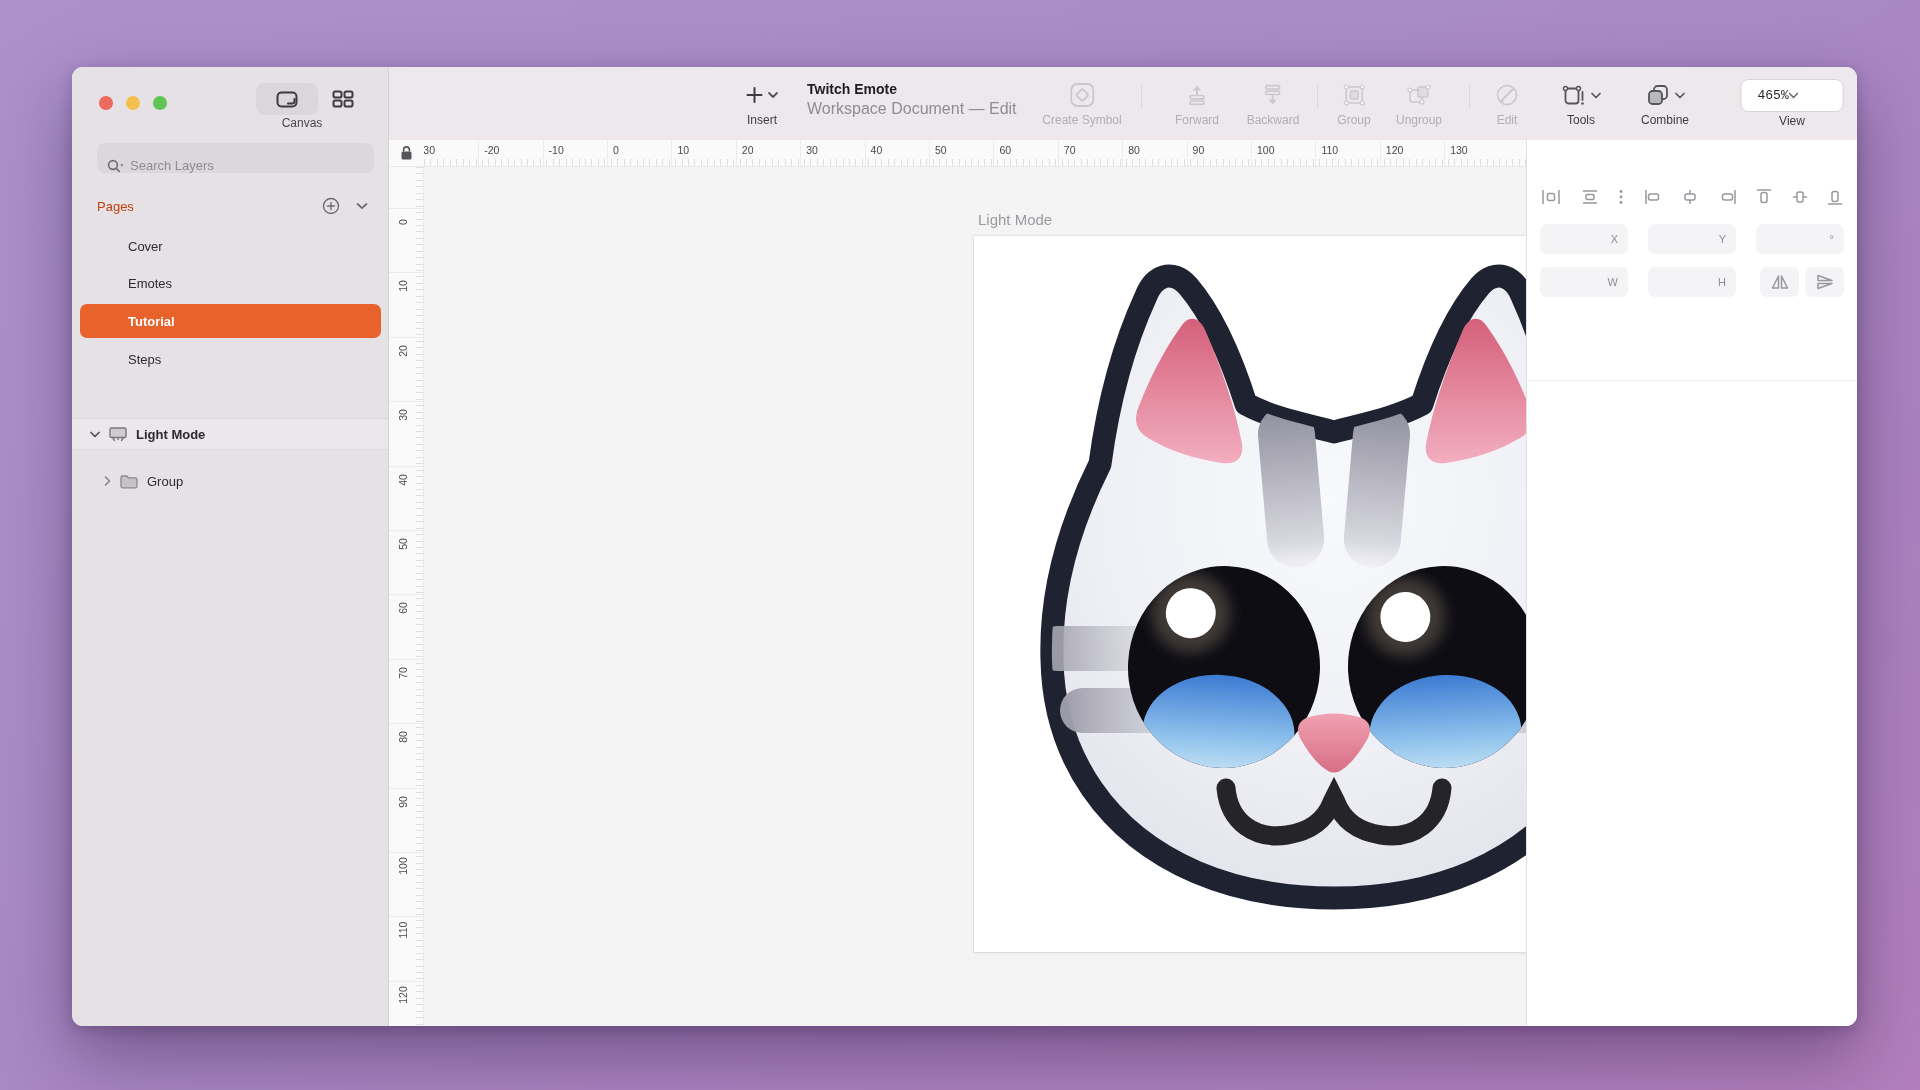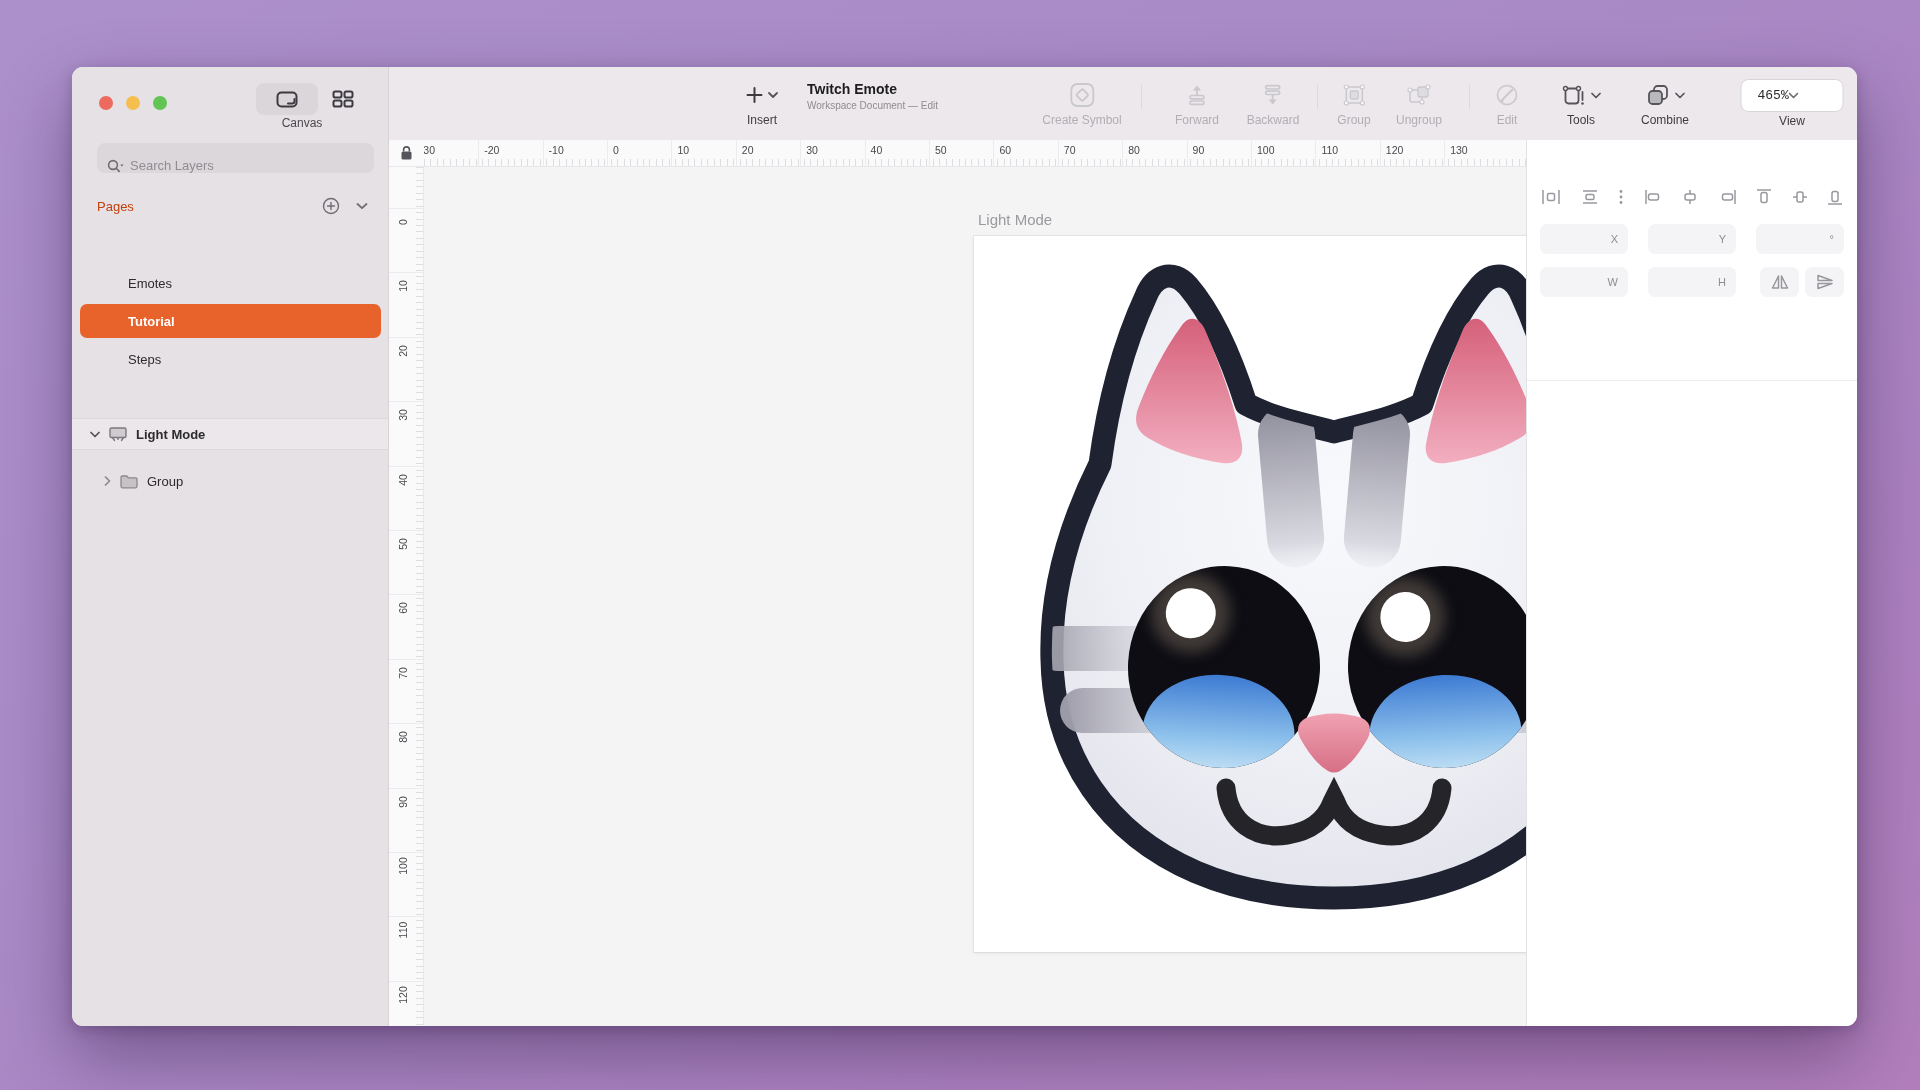--- a/index.html
+++ b/index.html
@@ -32,21 +32,21 @@
 
   
   .topbar { position:absolute; left:317px; top:0; width:1468px; height:73px; background:#ECE8EB; }
   .tb { position:absolute; top:12px; transform:translateX(-50%); display:flex; flex-direction:column; align-items:center; cursor:default; }
   .tb .ics { height:32px; display:flex; align-items:center; gap:4px; }
   .tb-label { margin-top:2px; font-size:12px; color:#3E3D42; white-space:nowrap; }
   .tb-label.dis { color:#B0AFB5; }
   .tbdiv { position:absolute; top:18px; width:1px; height:24px; background:#DCD8DB; }
   .title-block { position:absolute; left:418px; top:14px; }
   .title-block .t1 { font-size:14px; font-weight:bold; color:#1D1C1F; }
-  .title-block .t2 { font-size:10px; color:#8E8D92; margin-top:3px; }
+  .title-block .t2 { font-size:16px; color:#8E8D92; margin-top:3px; }
   .zoom-box { width:103px; height:33px; background:#FFFFFF; border:1px solid #D6D5D8; border-radius:8px;
               display:flex; align-items:center; padding:0 10px 0 16px;font-family:Liberation Mono, monospace; }
   .zoom-box .v { font-size:13px; color:#2B2A2E; }
 
   
   .corner { position:absolute; left:317px; top:73px; width:35px; height:27px; background:#FBFAFB;
             border-bottom:1px solid #E8E7EA; display:flex; align-items:center; justify-content:center; }
   .ruler-h { position:absolute; left:352px; top:73px; width:1102px; height:27px; background:#FBFAFB; border-bottom:1px solid #E8E7EA; overflow:hidden; }
   .ruler-h::after { content:""; position:absolute; left:0; right:0; bottom:0; height:7px;
                     background:repeating-linear-gradient(90deg,#DEDDE1 0 1px,transparent 1px 6.44px); }
@@ -131,20 +131,23 @@
               <line x1="5.5" y1="9" x2="12.5" y2="9" stroke="#6E6D72" stroke-width="1.4" stroke-linecap="round"></line>
             </svg>
         </span>
         <span>
           <svg width="12" height="8" viewBox="0 0 12 8">
               <path d="M1.5 2 L6 6.2 L10.5 2" fill="none" stroke="#6E6D72" stroke-width="1.8" stroke-linecap="round" stroke-linejoin="round"></path>
             </svg>
         </span>
       </div>
 
+      <div class="page-item" style="top:162px">
+          <span>Cover</span>
+        </div>
       <div class="page-item" style="top:199px">
           <span>Emotes</span>
         </div>
       <div class="page-item" style="top:275px">
           <span>Steps</span>
         </div>
       <div class="page-item sel" style="top:237px">
           <span>Tutorial</span>
         </div>
 

